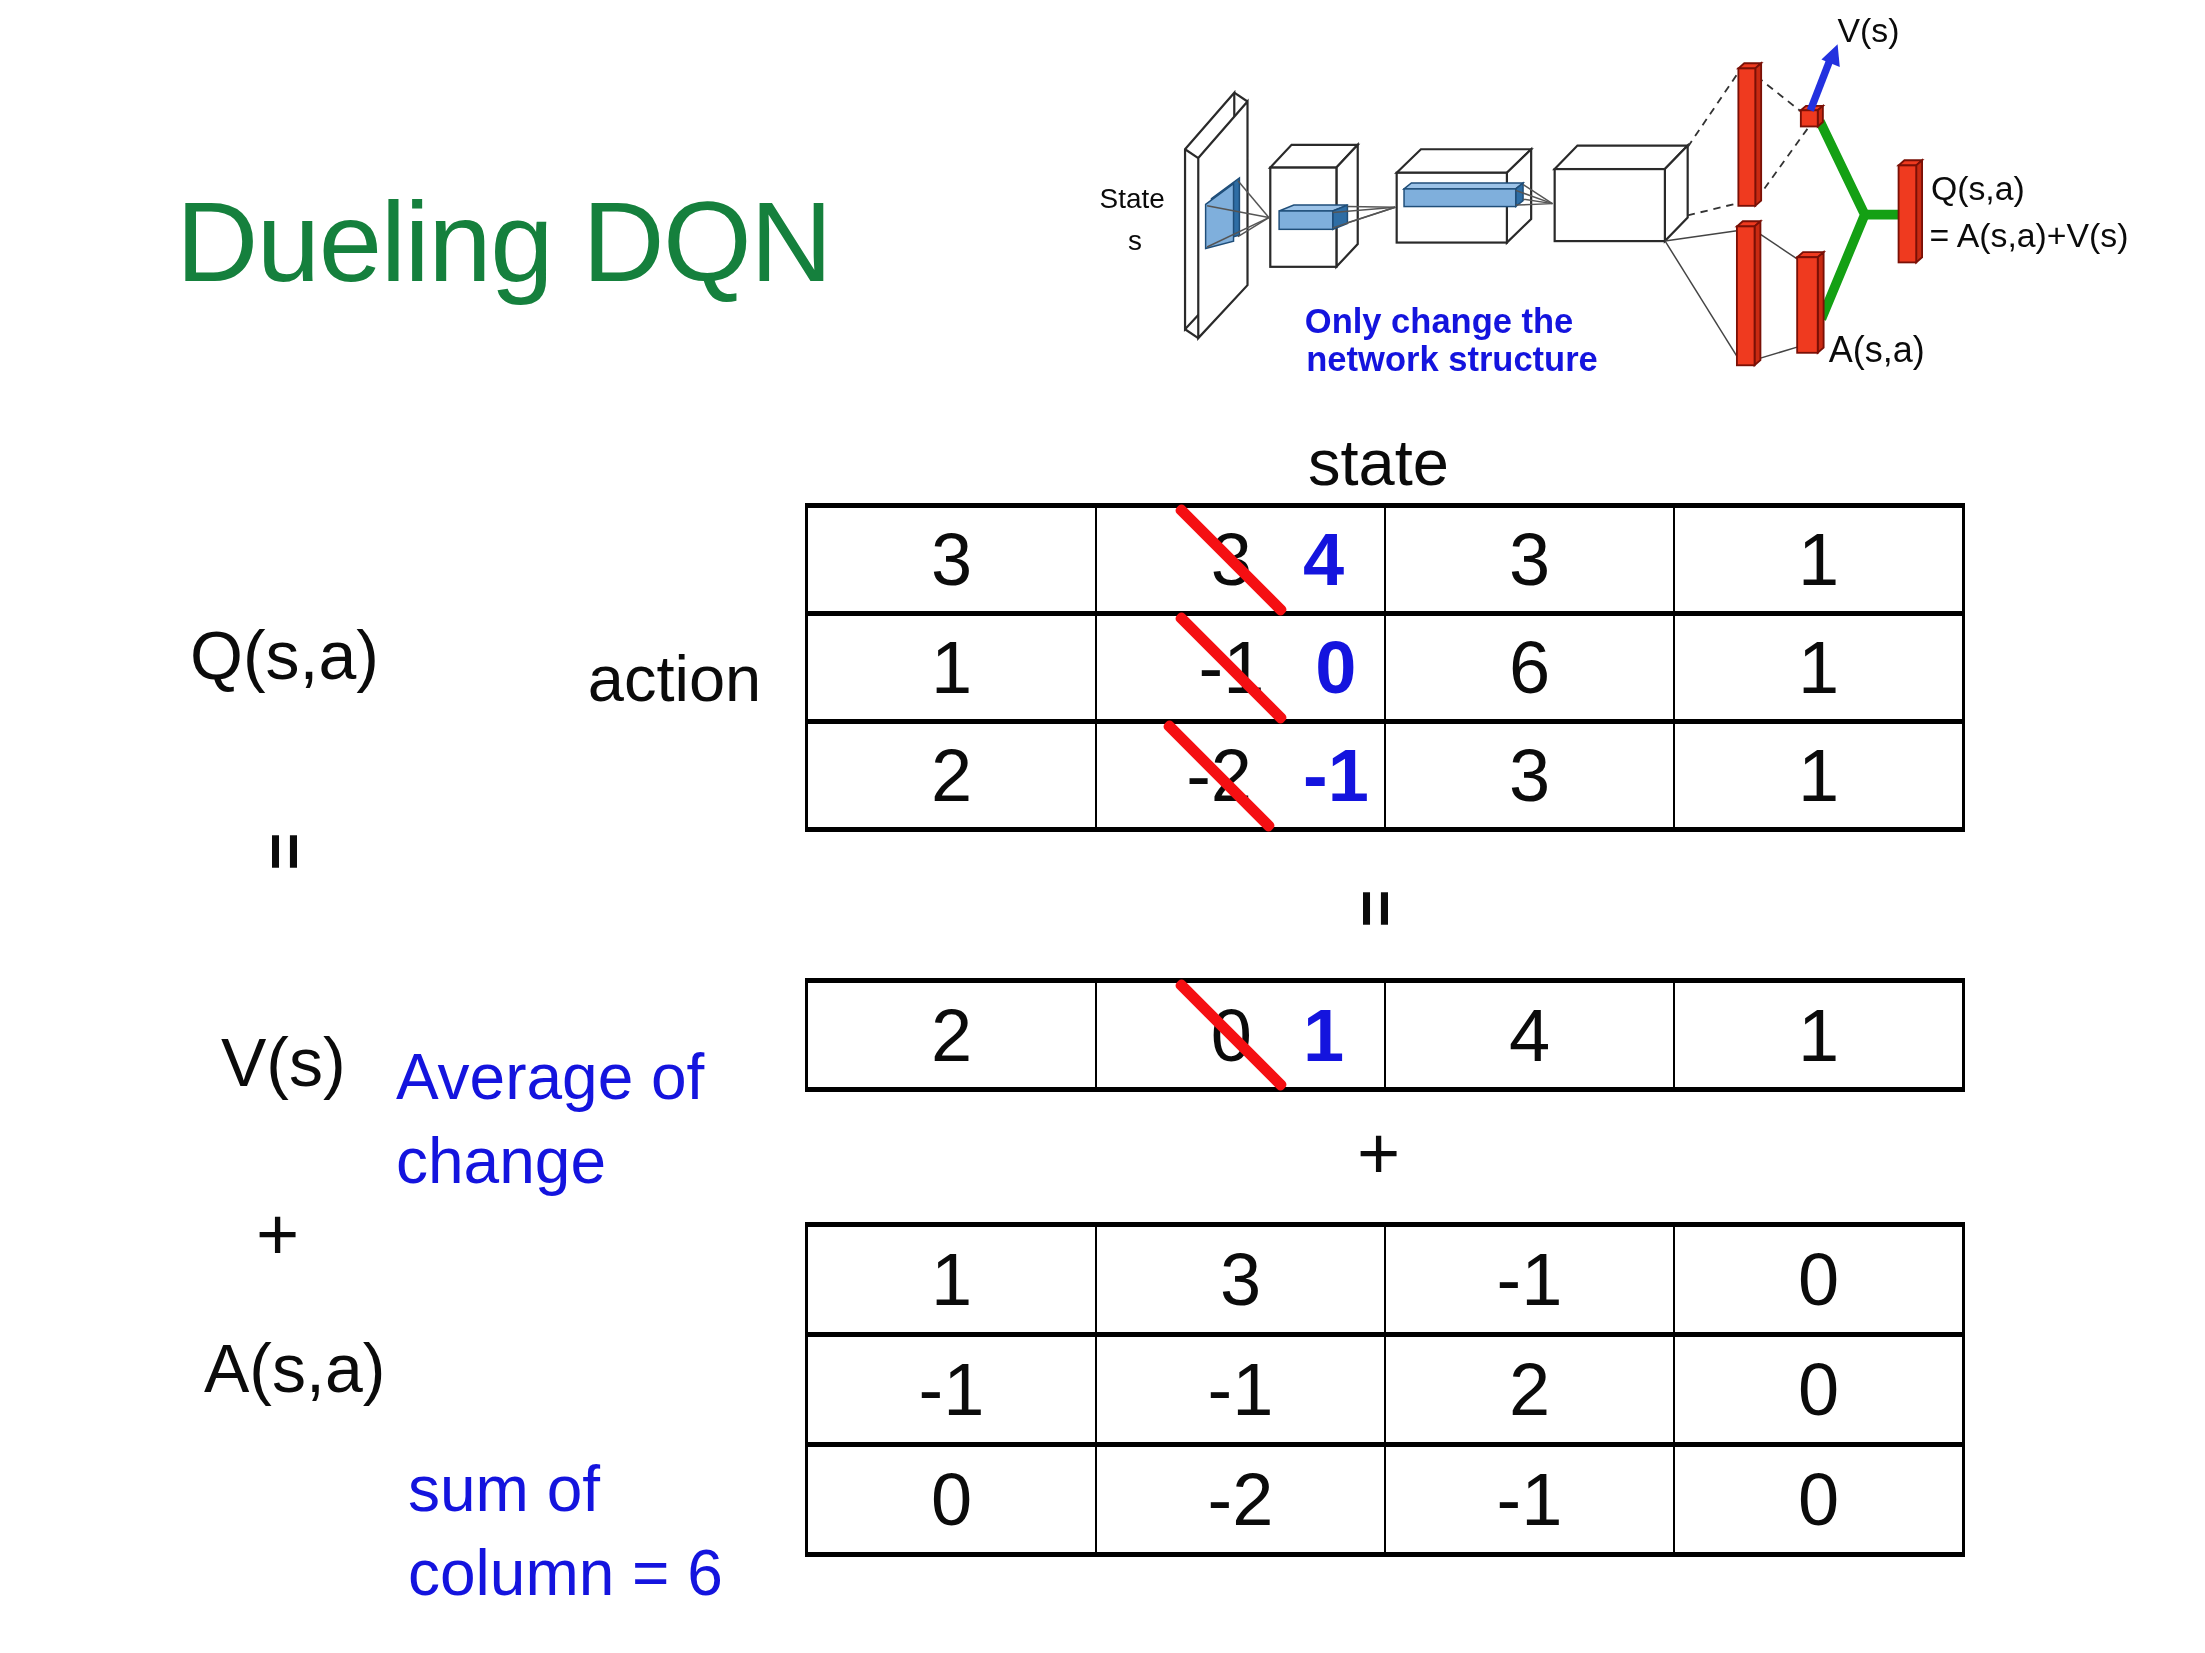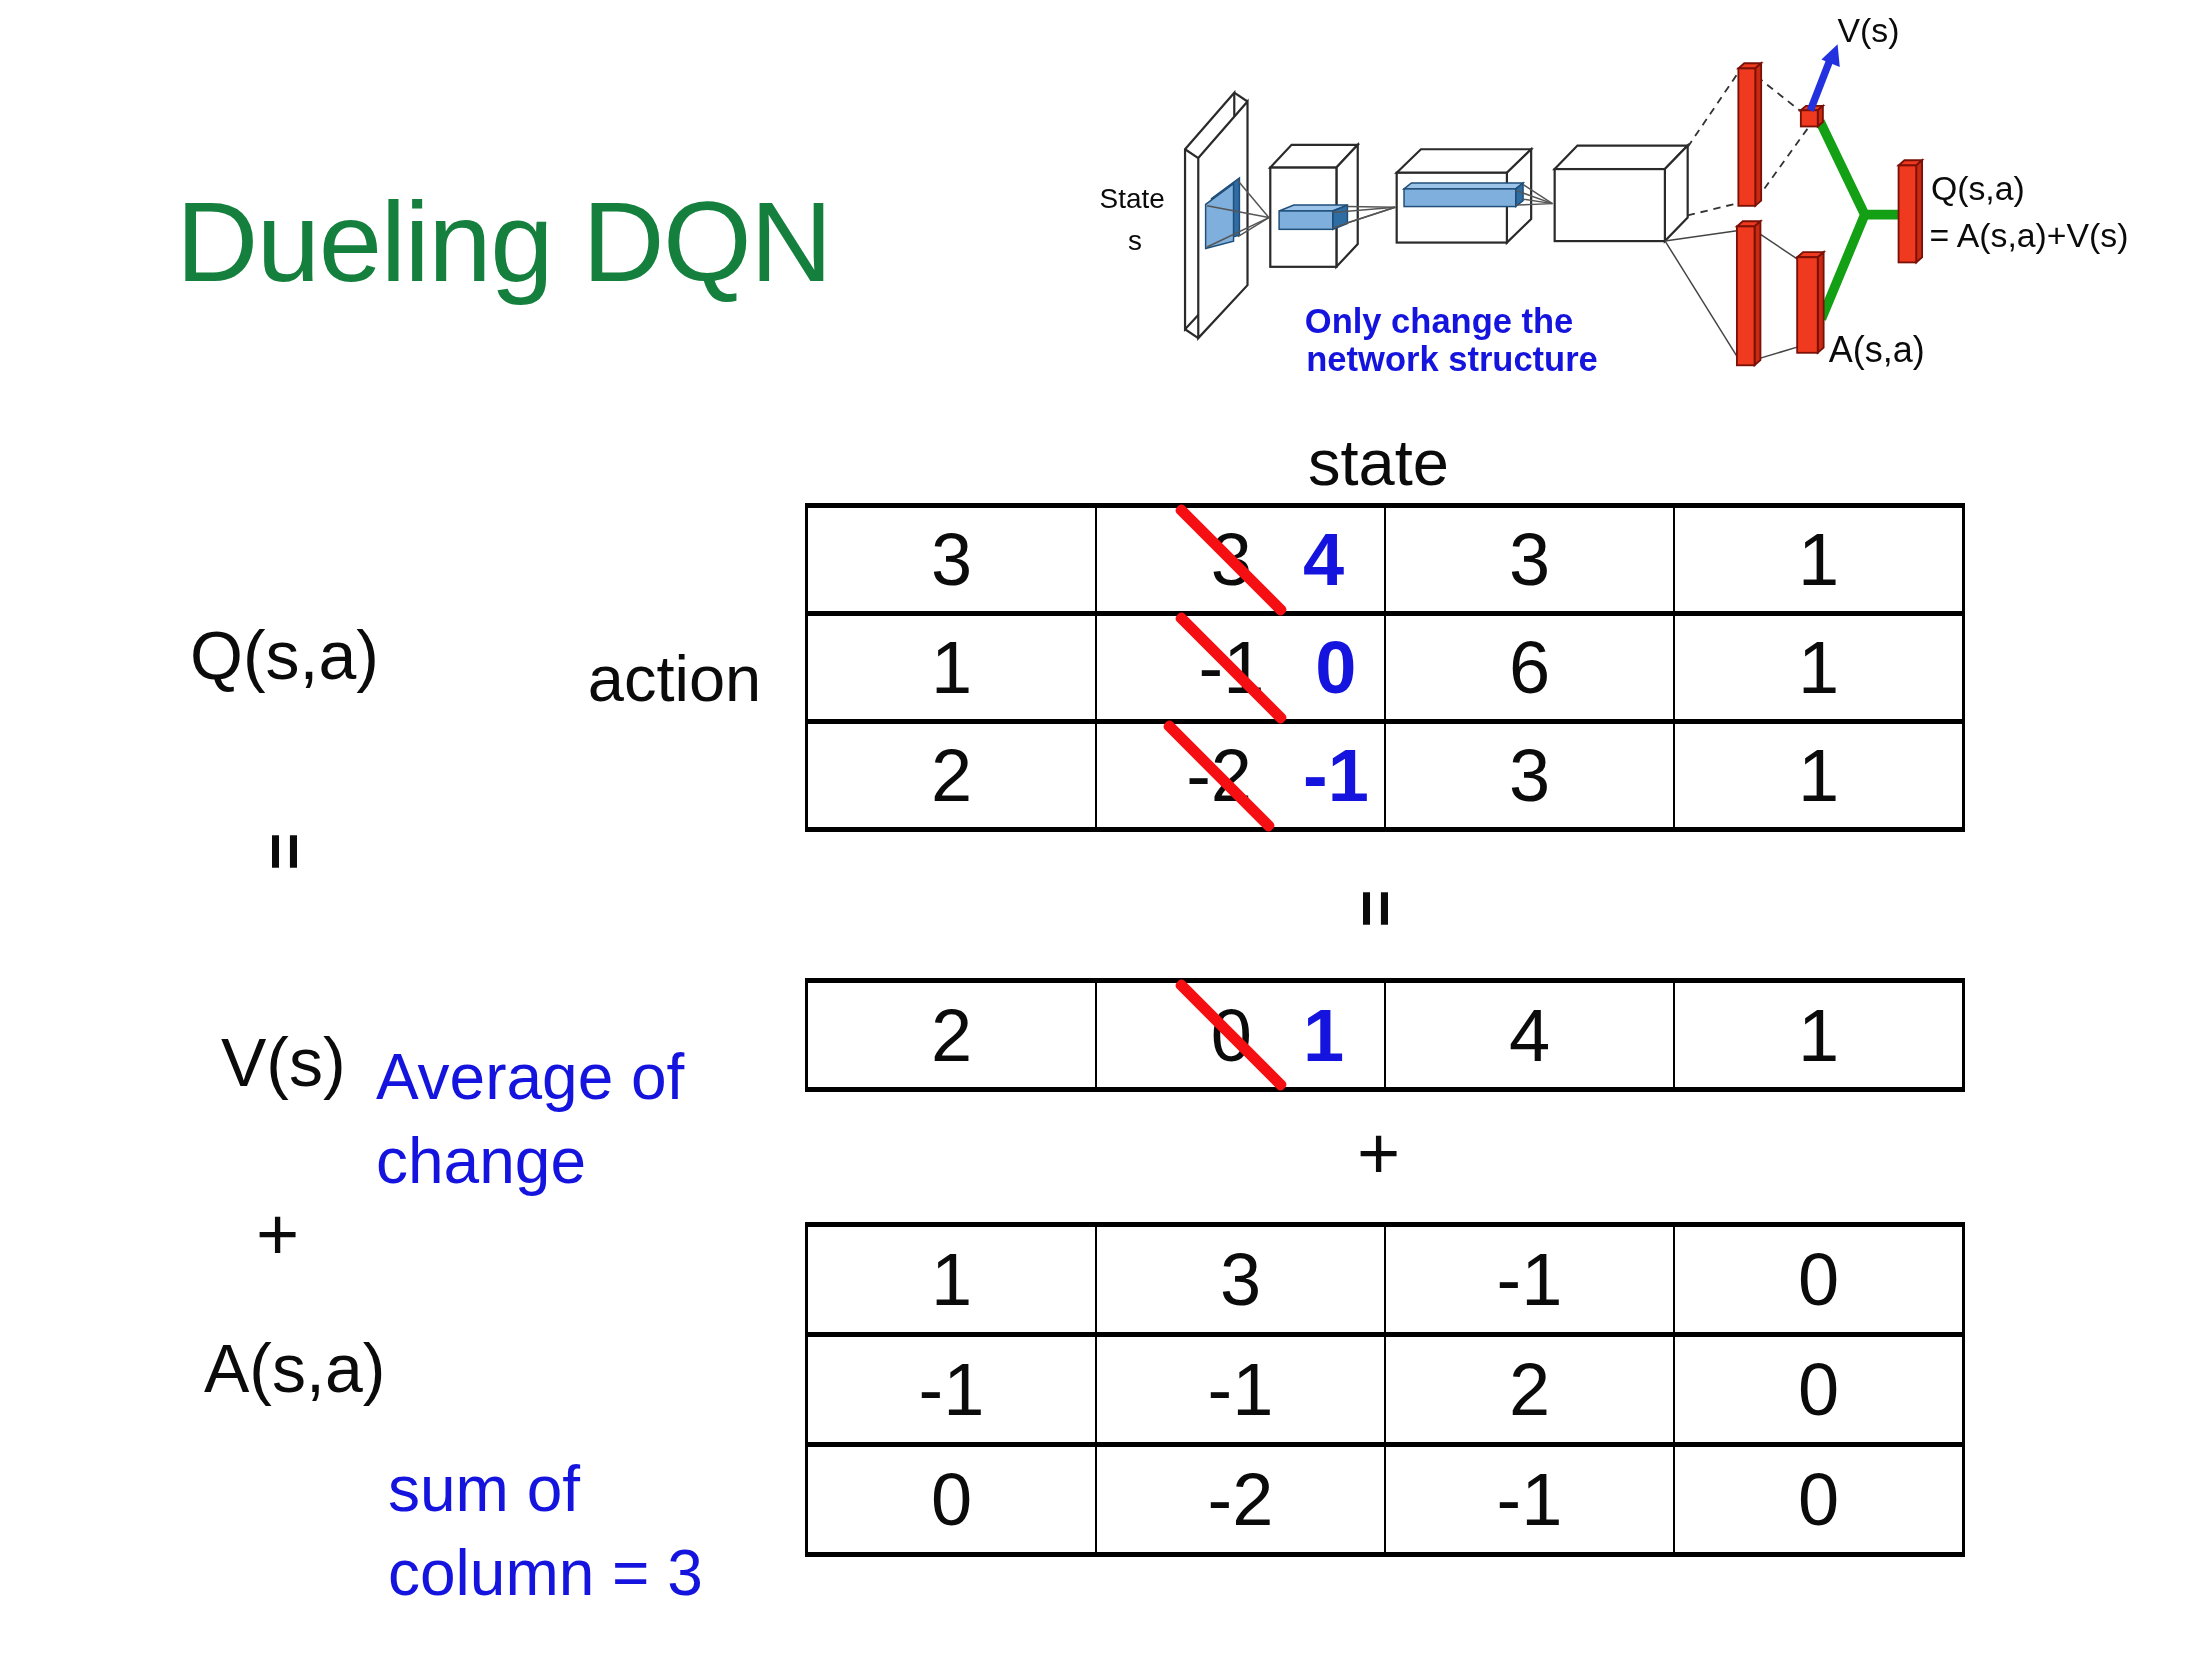--- a/index.html
+++ b/index.html
@@ -4,21 +4,21 @@
 <style>
   html,body{margin:0;padding:0;background:#fff;}
   .slide{
     position:relative; width:2205px; height:1654px; background:#ffffff;
     font-family:"Liberation Sans", sans-serif; color:#0b0b0b; overflow:hidden;
   }
   .abs{position:absolute;}
   .title{font-size:114px; color:#15803d; letter-spacing:-1.5px; white-space:nowrap;}
   .lbl{font-size:68px; white-space:nowrap;}
   .hdr{font-size:65px; white-space:nowrap;}
-  .note{font-size:64px; line-height:1.32; color:#1414DE; white-space:nowrap;}
+  .note{font-size:64px; line-height:1.32; color:#1414DE; white-space:nowrap;margin-left:20px;}
   .op{font-size:74px; white-space:nowrap;}
   .roteq{
     display:inline-block; transform:rotate(90deg); transform-origin:center;
     font-size:65px; font-weight:bold; white-space:nowrap;
   }
   .ctr{text-align:center;}
   .rgt{text-align:center;}
 
   
   table.grid{border-collapse:collapse; table-layout:fixed; width:1147px; background:#fff;}
@@ -189,21 +189,21 @@
   <div class="abs lbl" style="left:221px; top:1023px;">V(s)</div>
   <div class="abs op" style="left:256px; top:1192px;">+</div>
   <div class="abs lbl" style="left:204px; top:1329px;">A(s,a)</div>
 
   <div class="abs note" style="left:376px; top:1035px;">
     <div>Average of</div>
     <div>change</div>
   </div>
   <div class="abs note" style="left:388px; top:1447px;">
     <div>sum of</div>
-    <div>column = 3</div>
+    <div>column = 6</div>
   </div>
 
   <div class="abs hdr ctr" style="left:805px; top:425px; width:1147px;">state</div>
   <div class="abs hdr rgt" style="left:566px; top:641px; width:217px;">action</div>
 
   <table class="grid abs qh" style="left:805px; top:503px;">
     <tbody>
         <tr>
       <td><span>3</span></td>
       <td>

